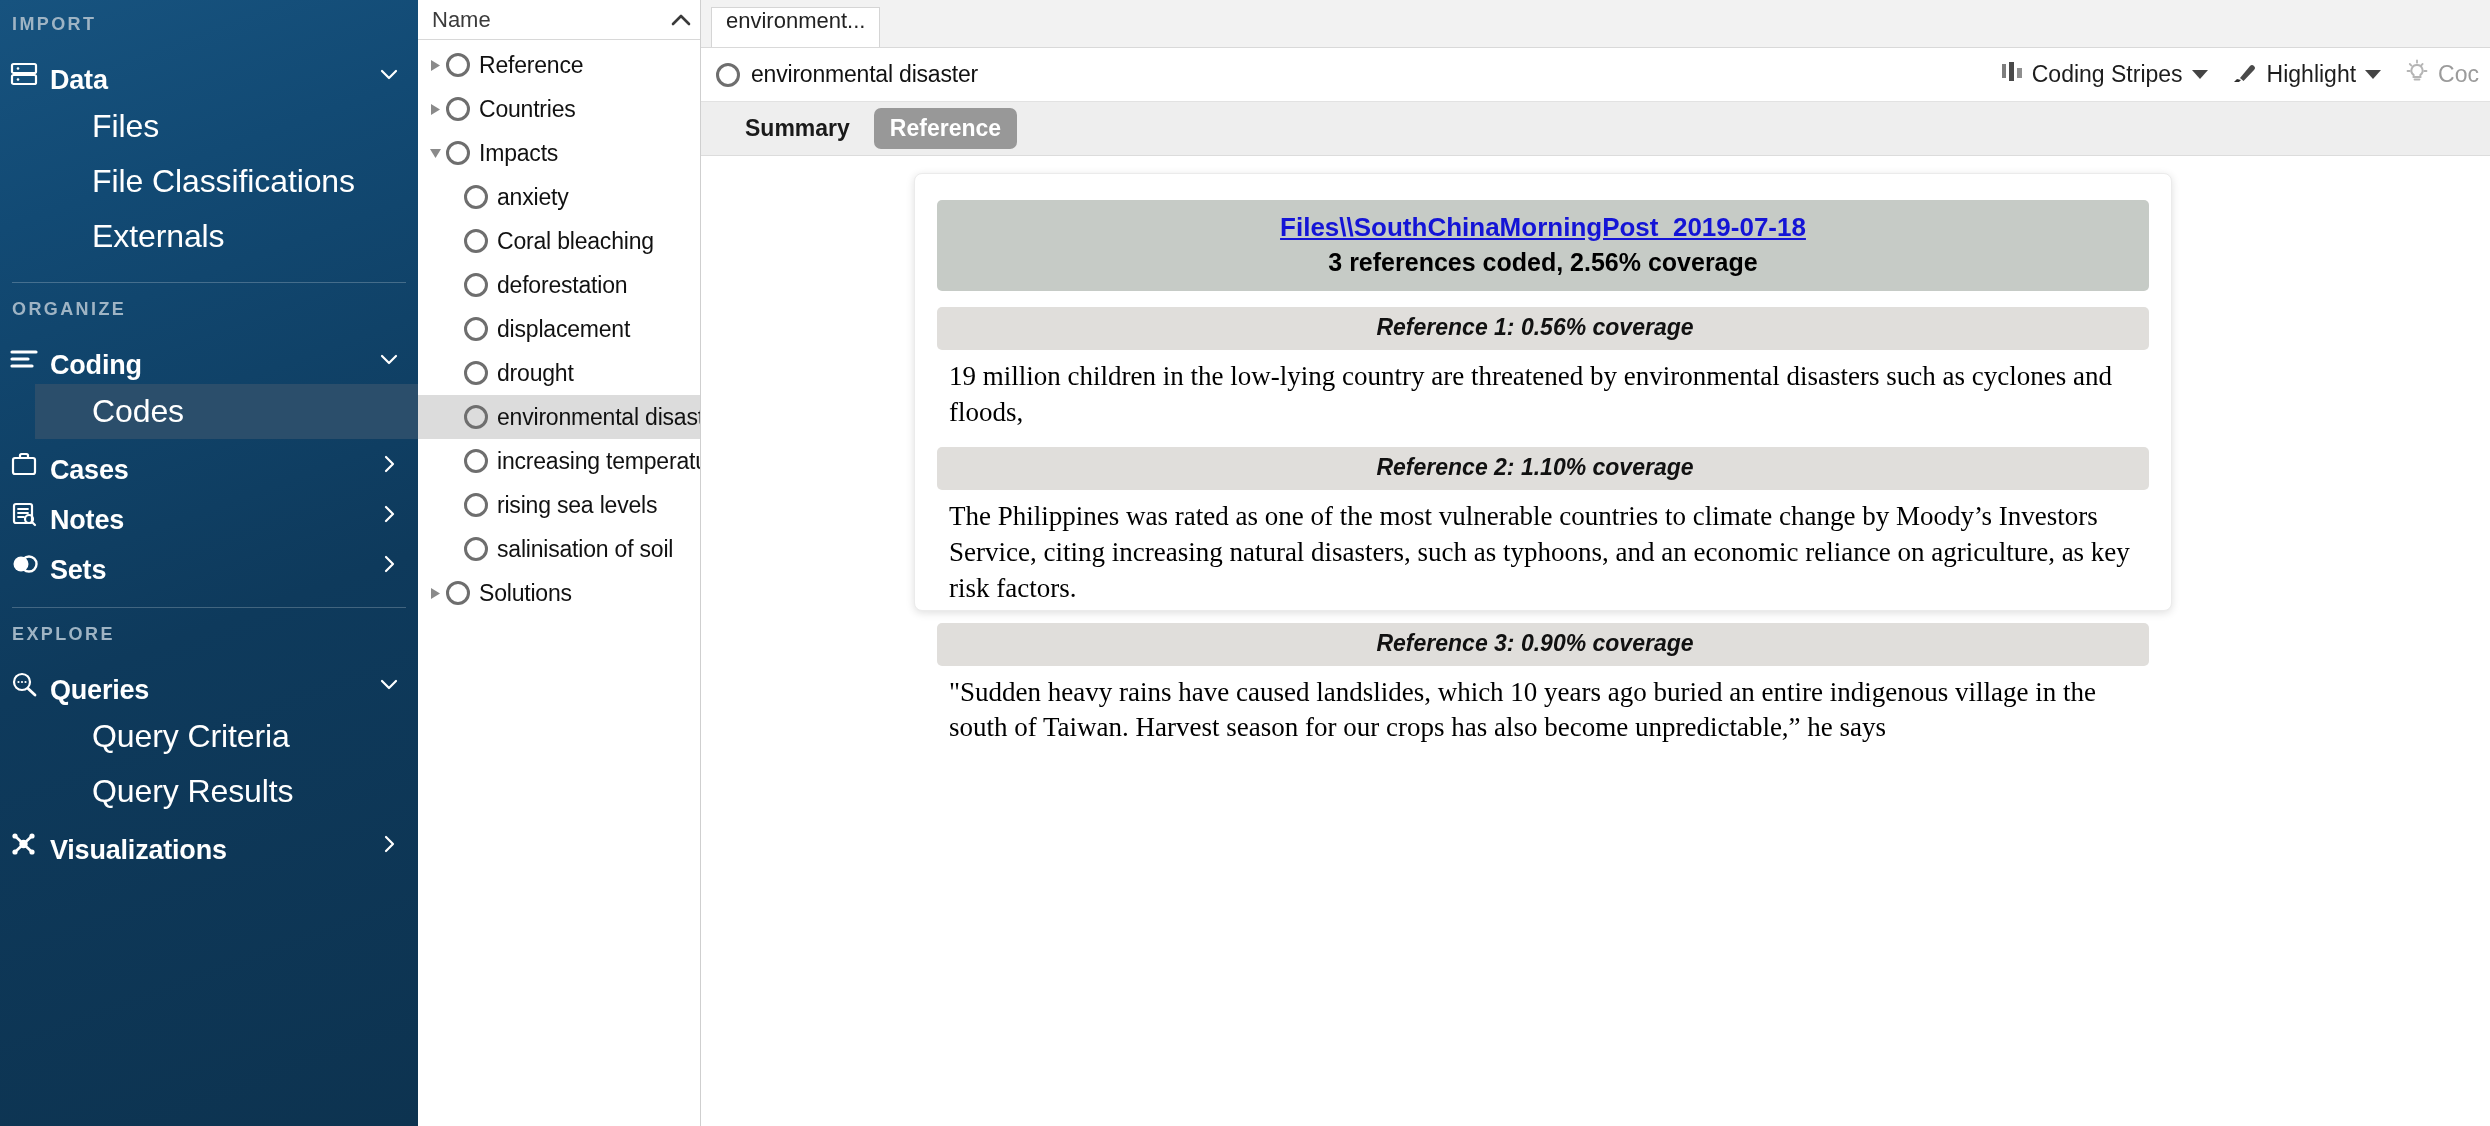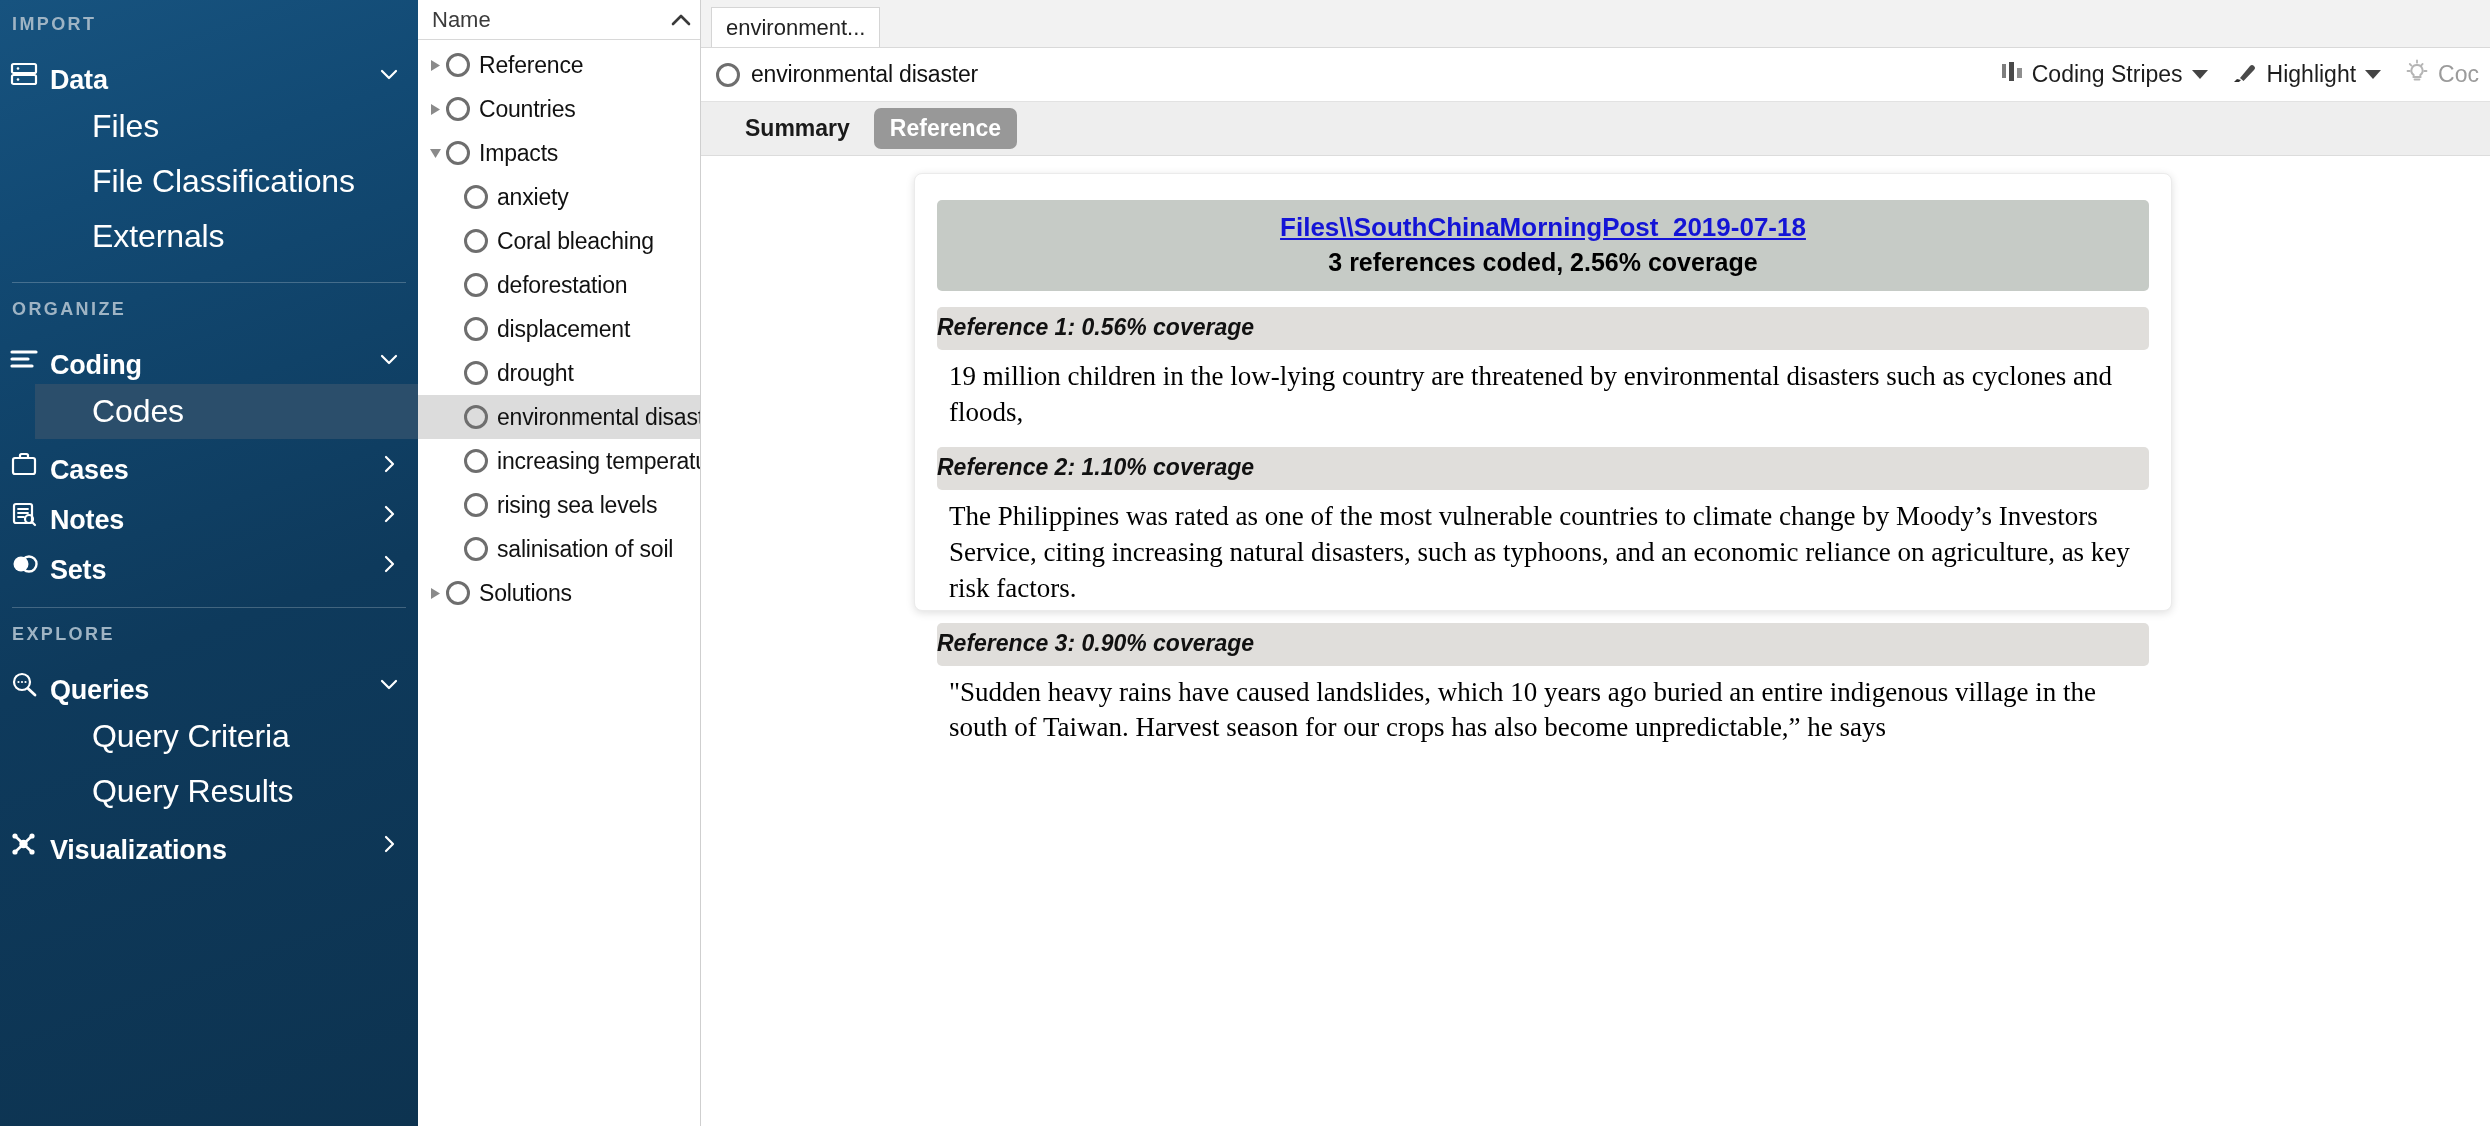--- a/index.html
+++ b/index.html
@@ -92,21 +92,21 @@
     background: #ffffff; overflow: hidden; position: relative;
   }
   .doc-tabbar {
     height: 48px; flex: 0 0 48px;
     background: #f2f2f2; border-bottom: 1px solid #d9d9d9;
     display: flex; align-items: flex-end; padding-left: 10px;
   }
   .doc-tab {
     height: 40px; background: #ffffff;
     border: 1px solid #d5d5d5; border-bottom: none;
-    display: flex; align-items: center; padding: 8px 14px;
+    display: flex; align-items: flex-start; padding: 0 14px;
     font-size: 22px; color: #222222; cursor: pointer;
   }
   .ident-bar {
     height: 54px; flex: 0 0 54px;
     background: #ffffff; border-bottom: 1px solid #e2e2e2;
     display: flex; align-items: center; padding-left: 15px;
   }
   .ident-circle {
     width: 24px; height: 24px; flex: 0 0 24px;
     border: 3px solid #6e6e6e; border-radius: 50%; margin-right: 11px;
@@ -154,21 +154,21 @@
     color: #1414d6; text-decoration: underline; cursor: pointer;
     font-family: "Liberation Sans", sans-serif;
   }
   .src-sub {
     display: block; margin-top: 5px;
     font-size: 25px; font-weight: bold; color: #000000;
   }
   .ref-bar {
     background: #e0dedb; border-radius: 5px;
     margin-top: 16px; padding: 7px 16px 9px 0;
-    text-align: left;
+    text-align: center;
   }
   .ref-bar-label {
     font-size: 23px; font-style: italic; font-weight: bold; color: #111111;
   }
   .ref-text {
     font-family: "Liberation Serif", serif;
     font-size: 27px; line-height: 1.33; color: #000000;
     padding: 9px 6px 0 12px;
   }
 </style>

